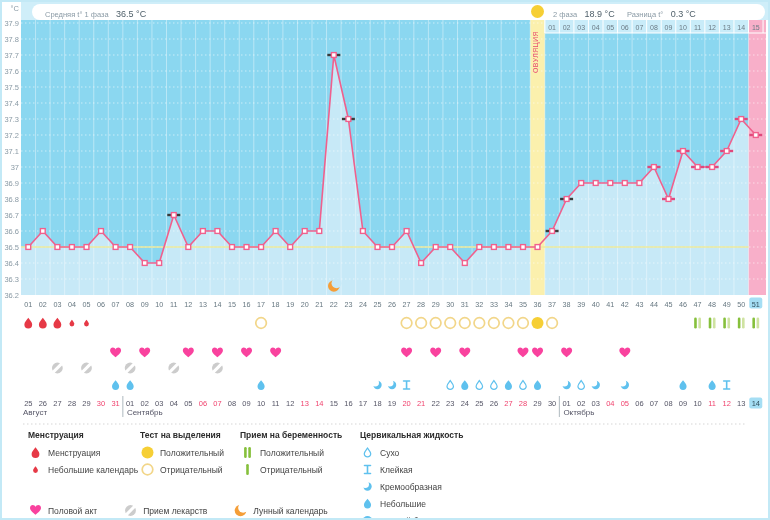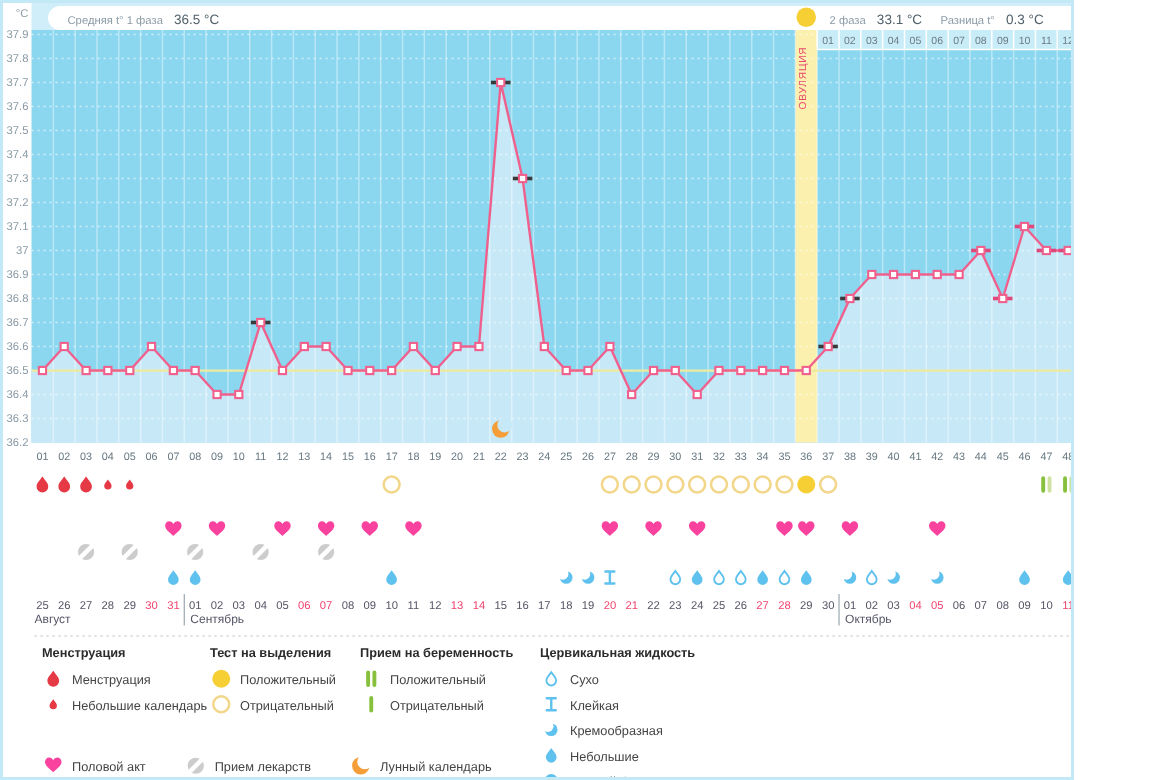--- a/index.html
+++ b/index.html
@@ -1,16 +1,16 @@
 <!DOCTYPE html>
 <html><head>
 <meta charset="utf-8">
 <style>
   html,body{margin:0;padding:0;background:#fff;}
-  .page{position:relative;width:716px;height:520px;background:#fff;overflow:hidden;
+  .page{position:relative;width:770px;height:520px;background:#fff;overflow:hidden;
         font-family:"Liberation Sans", sans-serif;}
   .frame{position:absolute;inset:0;border:2px solid #c3e9f6;pointer-events:none;z-index:50;}
   .topbar{position:absolute;left:0;top:0;width:770px;height:20px;background:#cfeef9;}
   .band{position:absolute;left:32px;top:4px;width:733px;height:16px;background:#fff;border-radius:8px;z-index:2;}
   .stat{position:absolute;top:0;height:16px;line-height:16px;white-space:nowrap;}
   .stat .lb{font-size:7.5px;color:#8a9aa5;}
   .stat .vl{font-size:9px;color:#50606a;margin-left:3px;}
   .ovu-dot{position:absolute;left:531px;top:5px;width:13px;height:13px;border-radius:50%;
            background:#f6cf35;z-index:3;}
   #chart{position:absolute;left:0;top:0;width:770px;height:426px;z-index:4;}
@@ -27,21 +27,21 @@
 
 <div class="page">
   <div class="topbar"></div>
   <div class="band">
     <div class="stat" style="left:13px">
       <span class="lb">Средняя t° 1 фаза</span>
       <span class="vl">36.5 °C</span>
     </div>
     <div class="stat" style="left:521px">
       <span class="lb">2 фаза</span>
-      <span class="vl">33.1 °C</span>
+      <span class="vl">18.9 °C</span>
     </div>
     <div class="stat" style="left:595px">
       <span class="lb">Разница t°</span>
       <span class="vl">0.3 °C</span>
     </div>
   </div>
   <div class="ovu-dot"></div>
 
   <div id="chart"><svg width="770" height="426" viewBox="0 0 770 426" xmlns="http://www.w3.org/2000/svg">
         <rect x="0" y="0" width="21" height="295" fill="#ffffff"></rect>

